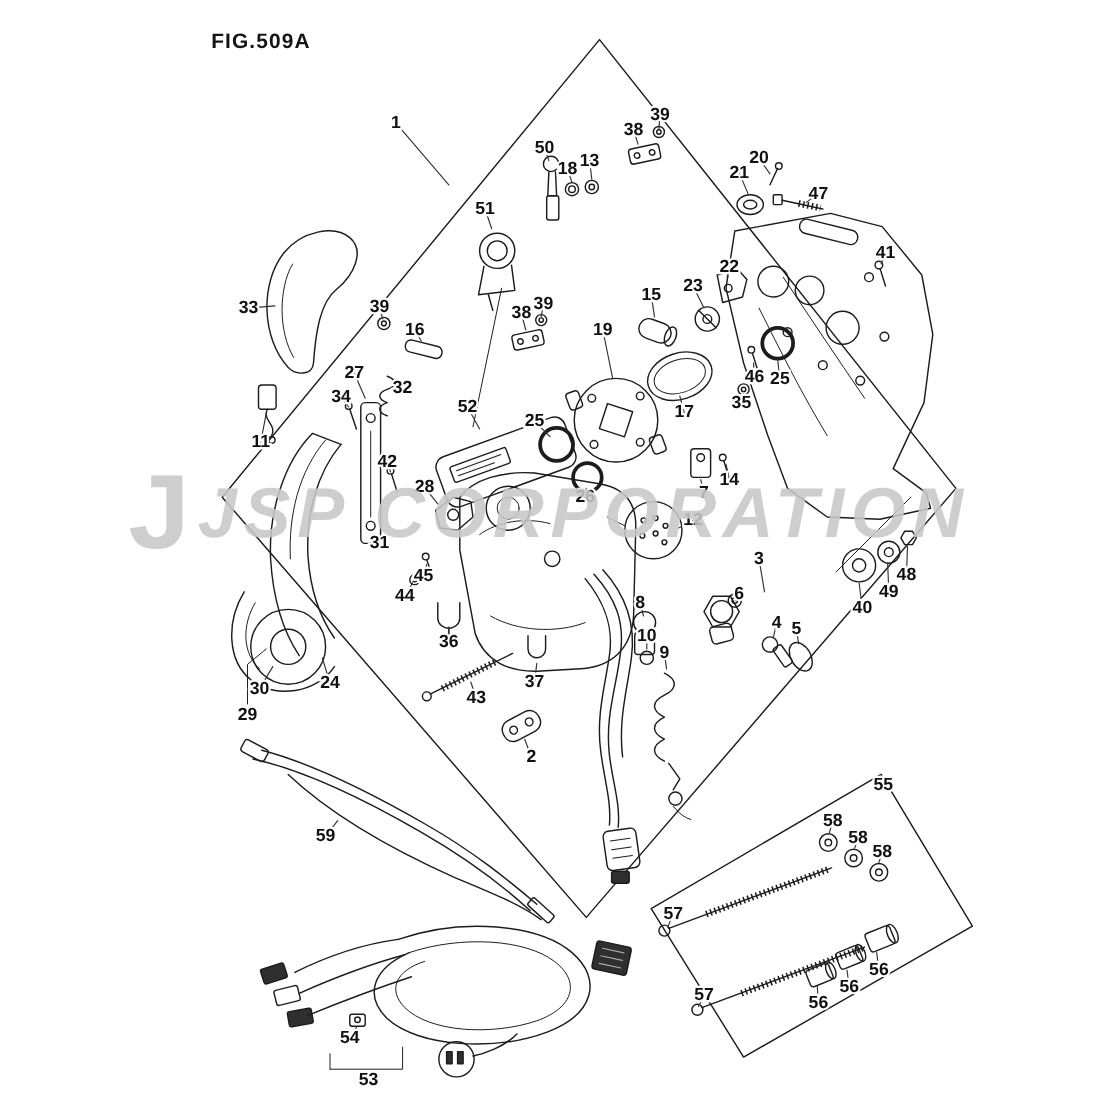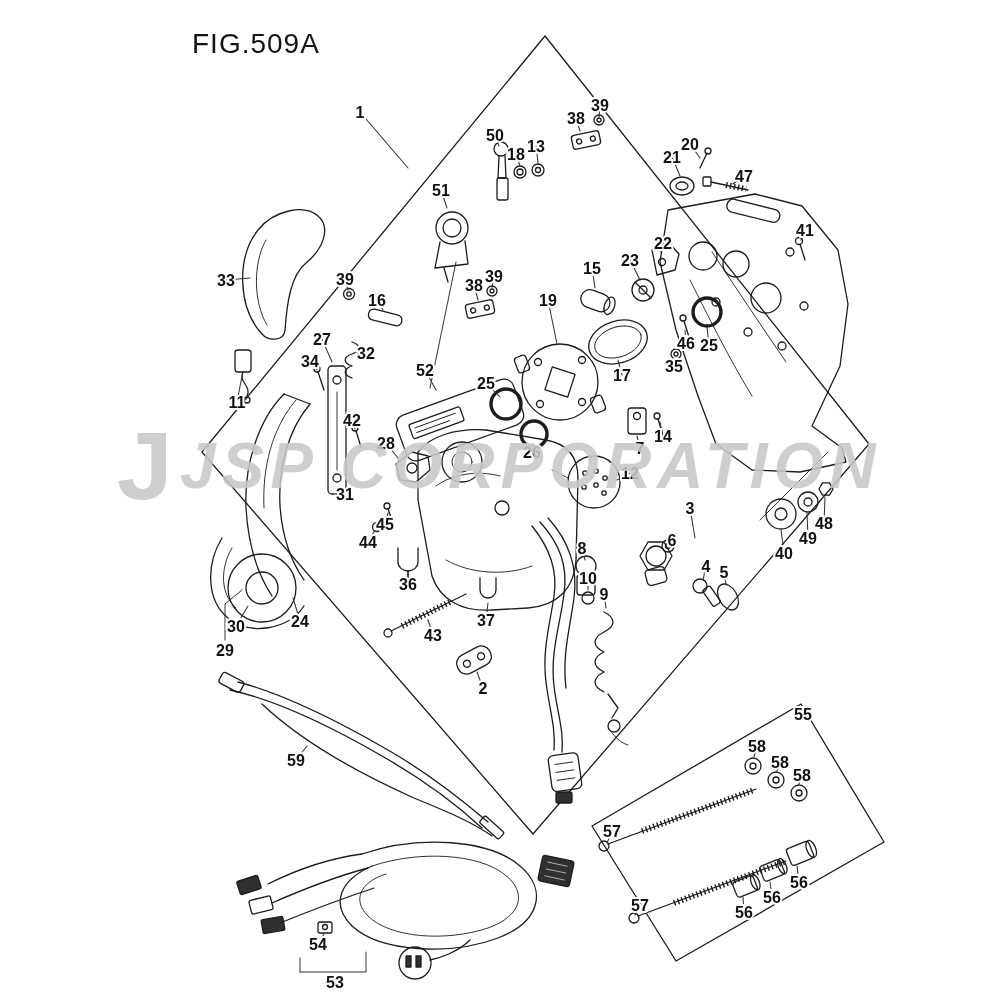--- a/index.html
+++ b/index.html
@@ -12,21 +12,21 @@
       stroke:#1c1c1c;stroke-width:1.3;fill:none;stroke-linecap:round;stroke-linejoin:round;}
   #diagram-svg .thin{stroke-width:0.9;}
   #diagram-svg .ring{stroke-width:3.4;}
   #diagram-svg .thread{stroke-width:6;stroke-dasharray:1.4 2.6;stroke-linecap:butt;}
   #diagram-svg .fill-dark{fill:#2f2f2f;}
   #diagram-svg .lt{stroke:#aaaaaa;stroke-width:1;}
   #diagram-svg .leader{stroke:#333333;stroke-width:1.05;}
   #diagram-svg text{font:600 16px "Liberation Sans",sans-serif;fill:#111111;
       stroke:#ffffff;stroke-width:4px;paint-order:stroke;
       text-anchor:middle;dominant-baseline:central;}
-  .fig-title{position:absolute;left:192px;top:28px;font-size:28px;font-weight:400;
+  .fig-title{position:absolute;left:192px;top:28px;font-size:19px;font-weight:700;
       letter-spacing:1px;color:#141414;}
   .watermark{position:absolute;top:418px;left:0;width:100%;display:flex;align-items:center;
       justify-content:center;gap:8px;color:#c8c8c8;opacity:.88;pointer-events:none;}
   .watermark .logo{font-size:96px;line-height:1;font-weight:900;font-style:normal;
       transform:scaleX(1.05);}
   .watermark .text{font-size:64px;font-weight:800;font-style:italic;letter-spacing:6px;
       white-space:nowrap;line-height:1;}
 </style>
 </head>
 <body>

